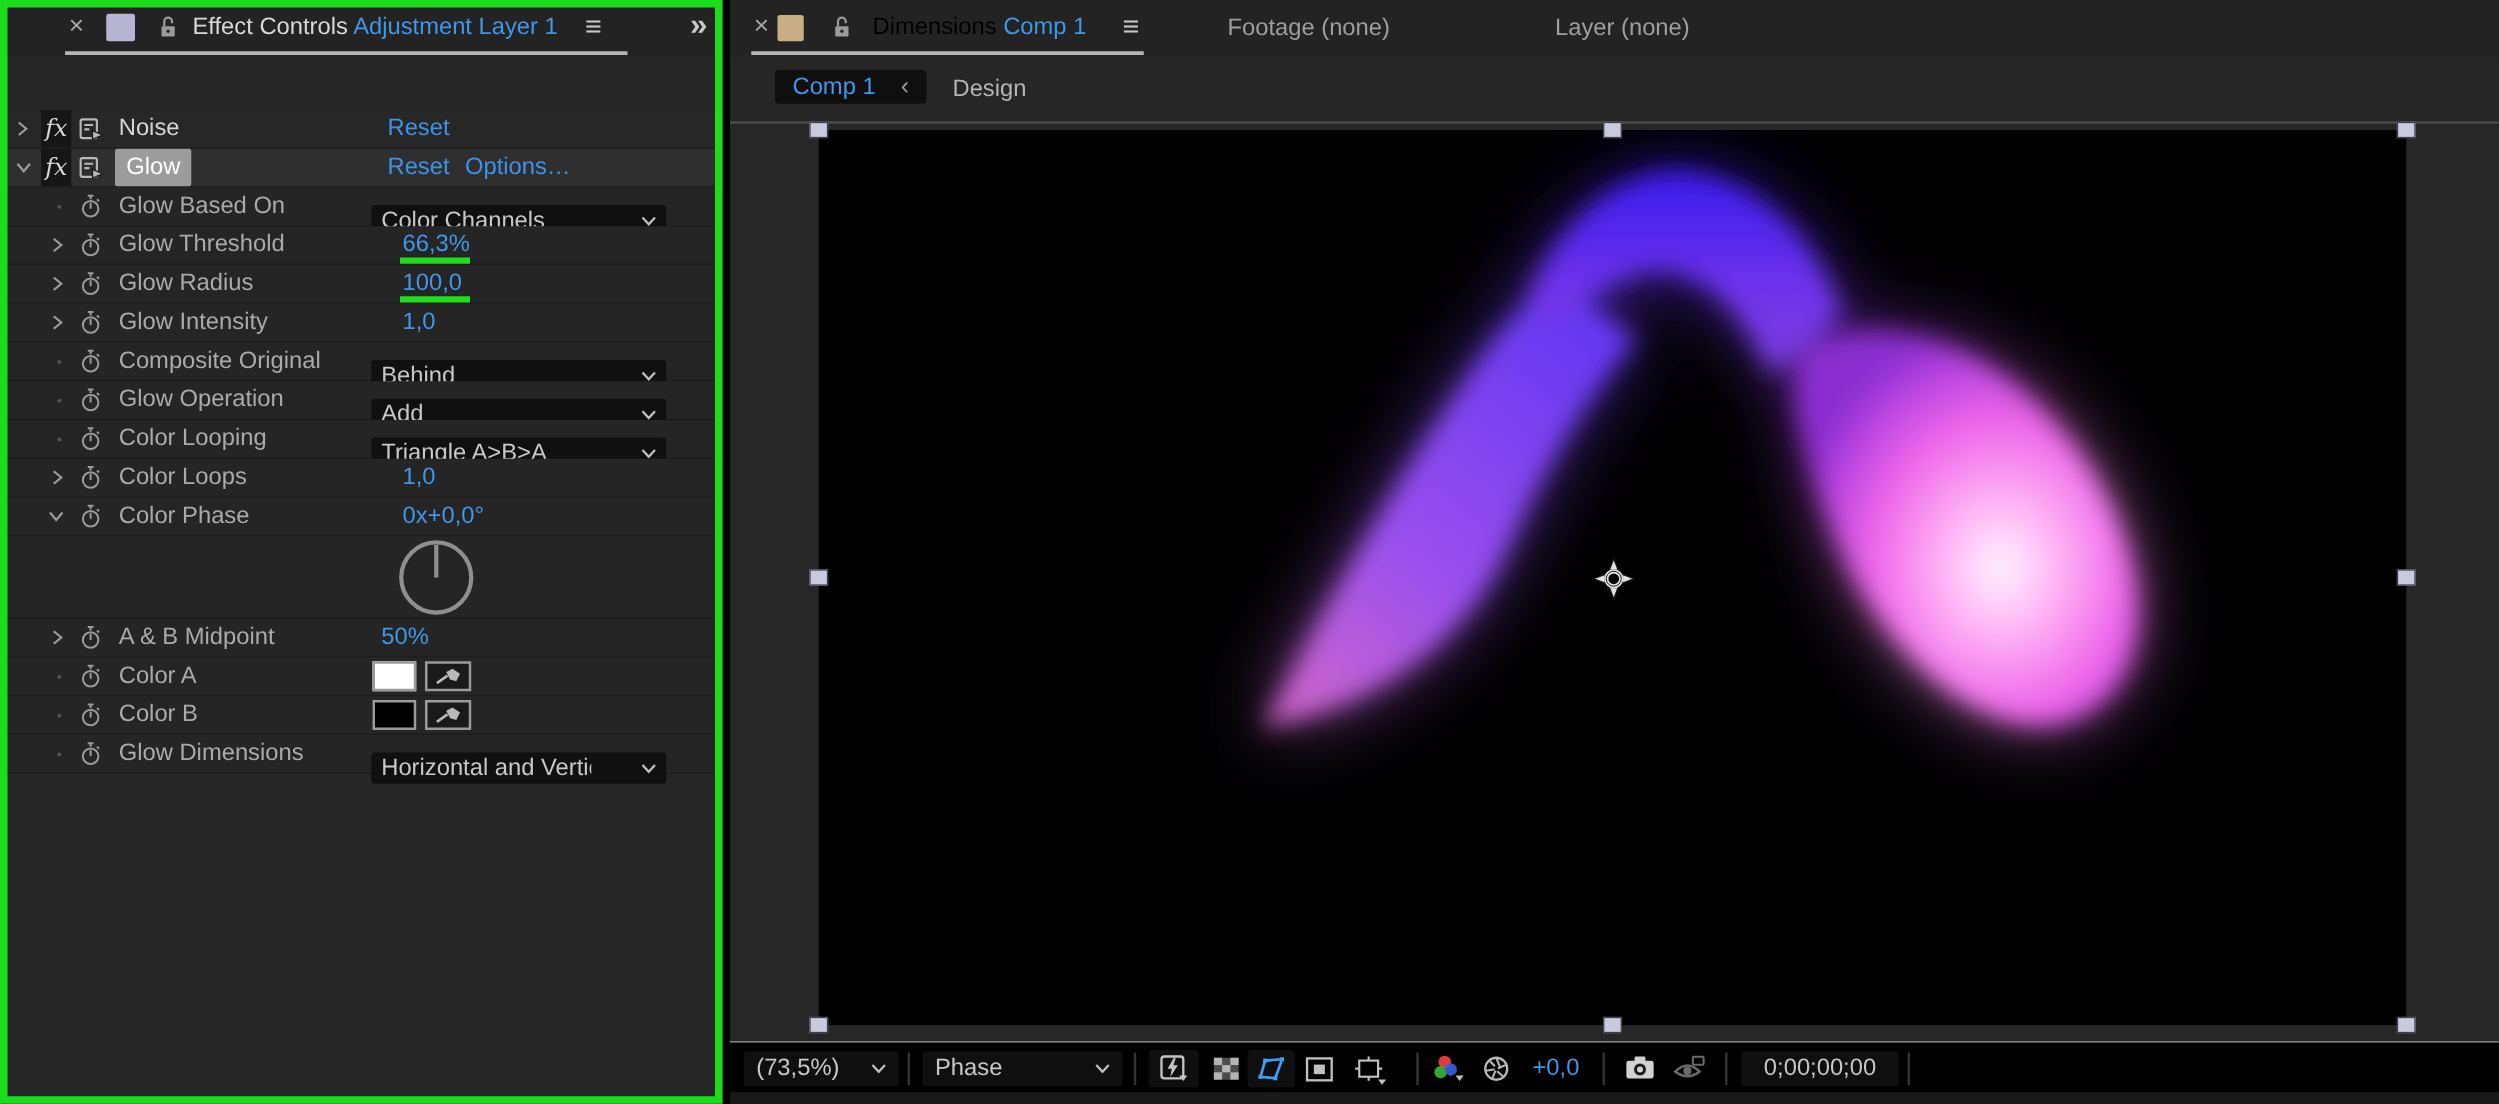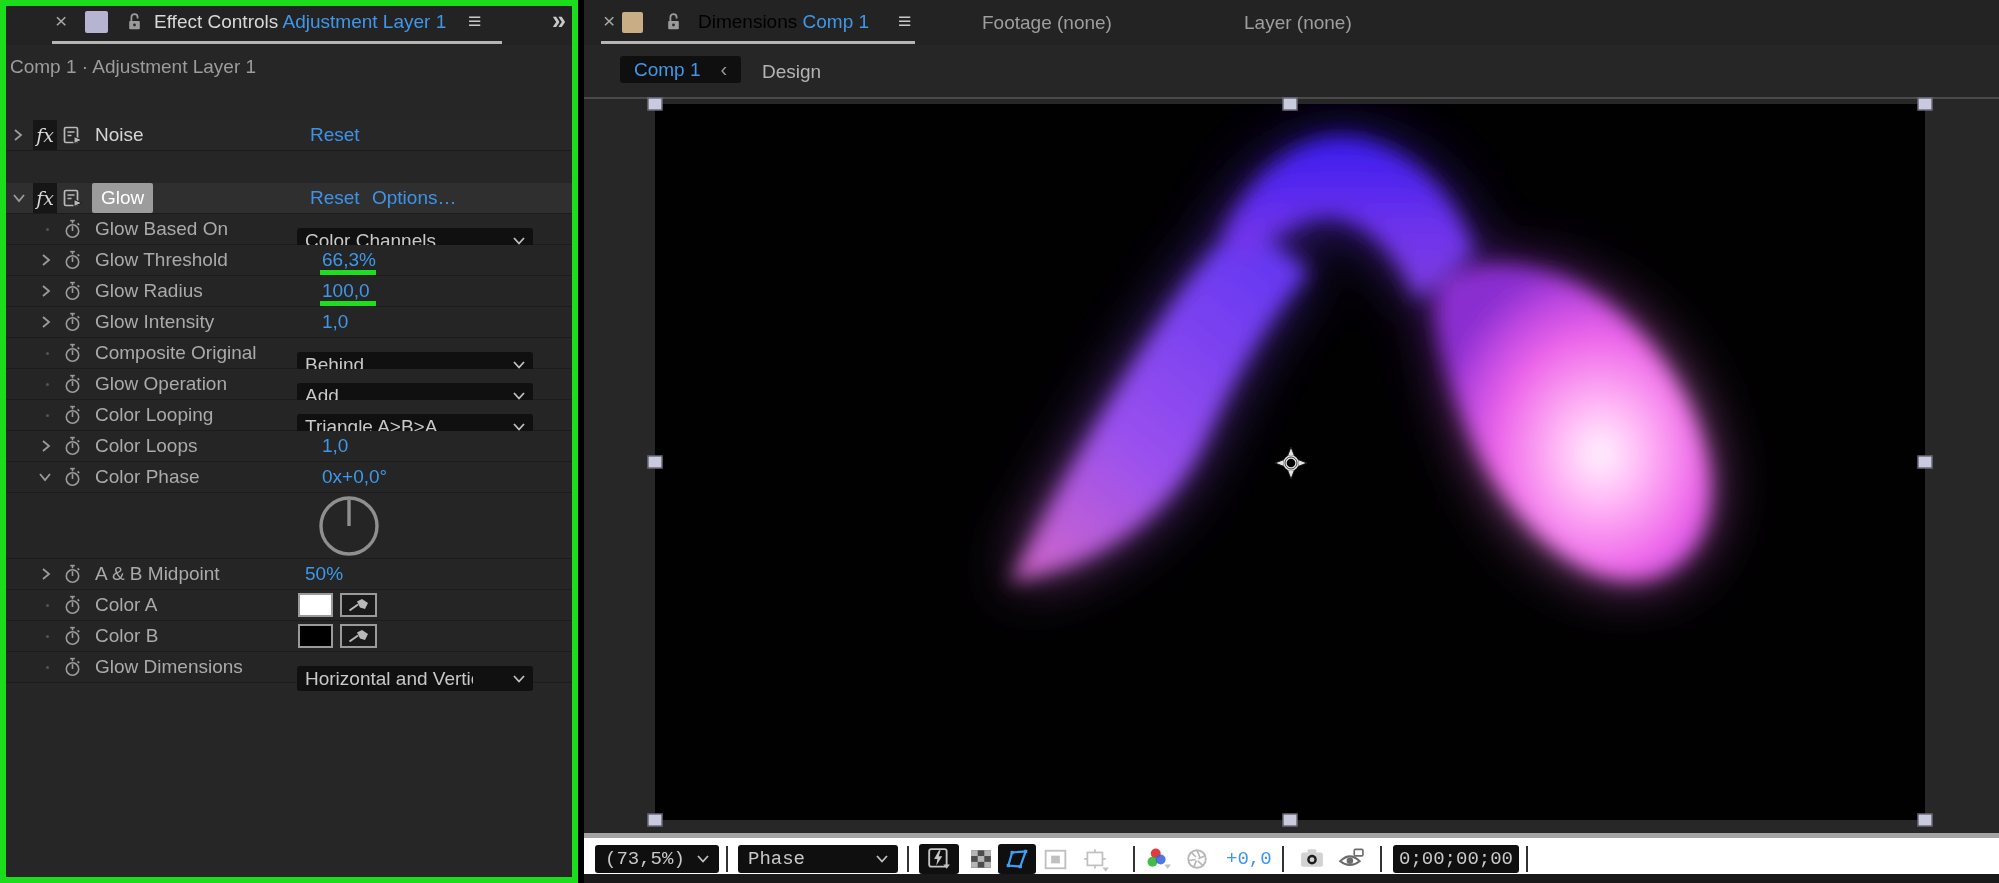--- a/index.html
+++ b/index.html
@@ -18,21 +18,21 @@
 
   .tabbar { position:absolute; left:0; top:0; right:0; height:45px; background:#232323; font-size:19px; }
   .tabbar .titleword { color:#d8d8d8; }
   .tab-underline { position:absolute; height:3px; background:#b5b5b5; bottom:1px; }
 
   .ec-breadcrumb { position:absolute; top:45px; left:0; right:0; height:43px; line-height:43px;
                    padding-left:10px; color:#9c9c9c; font-size:19px; background:#262626; }
 
   .ec-rows { position:absolute; top:88px; left:0; right:0; font-size:19px; }
   .row { position:relative; height:31px; background:#252525; border-bottom:1px solid #1c1c1c; }
-  .row.effect { background:#272727;margin-top:32px; }
+  .row.effect { background:#272727; }
   .row.selected { background:#2f2f2f; }
   .row .cell { position:absolute; top:0; height:30px; display:flex; align-items:center; }
   .tw { left:12px; } .tw-prop { left:40px; }
   .fx-badge { left:33px; width:24px; justify-content:center; background:#161616; height:24px; top:3px;
               color:#d8d8d8; font-family:"DejaVu Serif", serif; font-style:italic; font-size:19px; }
   .eff-ico { left:63px; }
   .eff-name { left:95px; color:#d6d6d6; }
   .name-chip { background:#9c9c9c; color:#ffffff; padding:0 9px; height:24px; top:3px; border-radius:2px; }
   .stopw { left:64px; }
   .p-label { left:95px; color:#aaaaaa; }
@@ -58,22 +58,22 @@
                border-bottom:2px solid #4a4a4a; font-size:19px; }
   .view-chip { position:absolute; left:36px; top:11px; height:27px; background:#0f0f0f; border-radius:3px;
                display:flex; align-items:center; padding:0 14px; }
   .design-tab { position:absolute; left:178px; top:0; height:54px; line-height:54px; color:#b4b4b4; }
 
   .viewer { position:absolute; top:101px; left:0; right:0; height:732px; background:#272727; }
   .canvas { position:absolute; left:71px; top:3px; width:1270px; height:716px; background:#010102; overflow:visible; }
   .handle { position:absolute; width:15px; height:13px; background:#c9cade; border:1px solid #3c3d4a;
             transform:translate(-50%,-50%); z-index:5; }
 
-  .comp-toolbar { position:absolute; top:833px; left:0; right:0; height:41px; background:#ffffff;
-                  border-top:5px solid #a3a3a3; font-size:19px;font-family:Liberation Mono, monospace; }
+  .comp-toolbar { position:absolute; top:833px; left:0; right:0; height:41px; background:#000000;
+                  border-top:1px solid #a3a3a3; font-size:19px; }
   .tb-chip { position:absolute; top:7px; height:28px; background:#0f0f0f; border-radius:3px; color:#c8c8c8;
              display:flex; align-items:center; padding:0 10px; }
   .tb-sep { position:absolute; top:8px; width:2px; height:26px; background:#333333; }
   .tb-ico { position:absolute; top:9px; }
   .tb-tile { position:absolute; top:6px; height:30px; background:#0f0f0f; border-radius:3px;
              display:flex; align-items:center; justify-content:center; }
   .bottom-strip { position:absolute; top:874px; left:0; right:0; height:9px; background:#191919; }
 </style>
 </head>
 <body>
@@ -187,21 +187,20 @@
         </svg>
       <span class="abs" style="left:154px;top:11px;white-space:nowrap;">
         <span class="titleword">Effect Controls</span>
         <span class="blue">Adjustment Layer 1</span>
       </span>
       <span class="abs" style="left:468px;top:8px;color:#c8c8c8;font-size:23px;">≡</span>
       <span class="abs" style="right:12px;top:6px;color:#c8c8c8;font-size:25px;font-weight:bold;">»</span>
       <div class="tab-underline" style="left:52px;width:450px;"></div>
     </div>
 
-    <div class="ec-breadcrumb">Comp 1 · Adjustment Layer 1</div>
 
     <div class="ec-rows">
 
       <div class="row effect">
         <span class="cell tw">
             <svg width="12" height="14">
               <use href="#sym-chev-r"></use>
             </svg>
           </span>
         <span class="cell fx-badge">fx</span>

